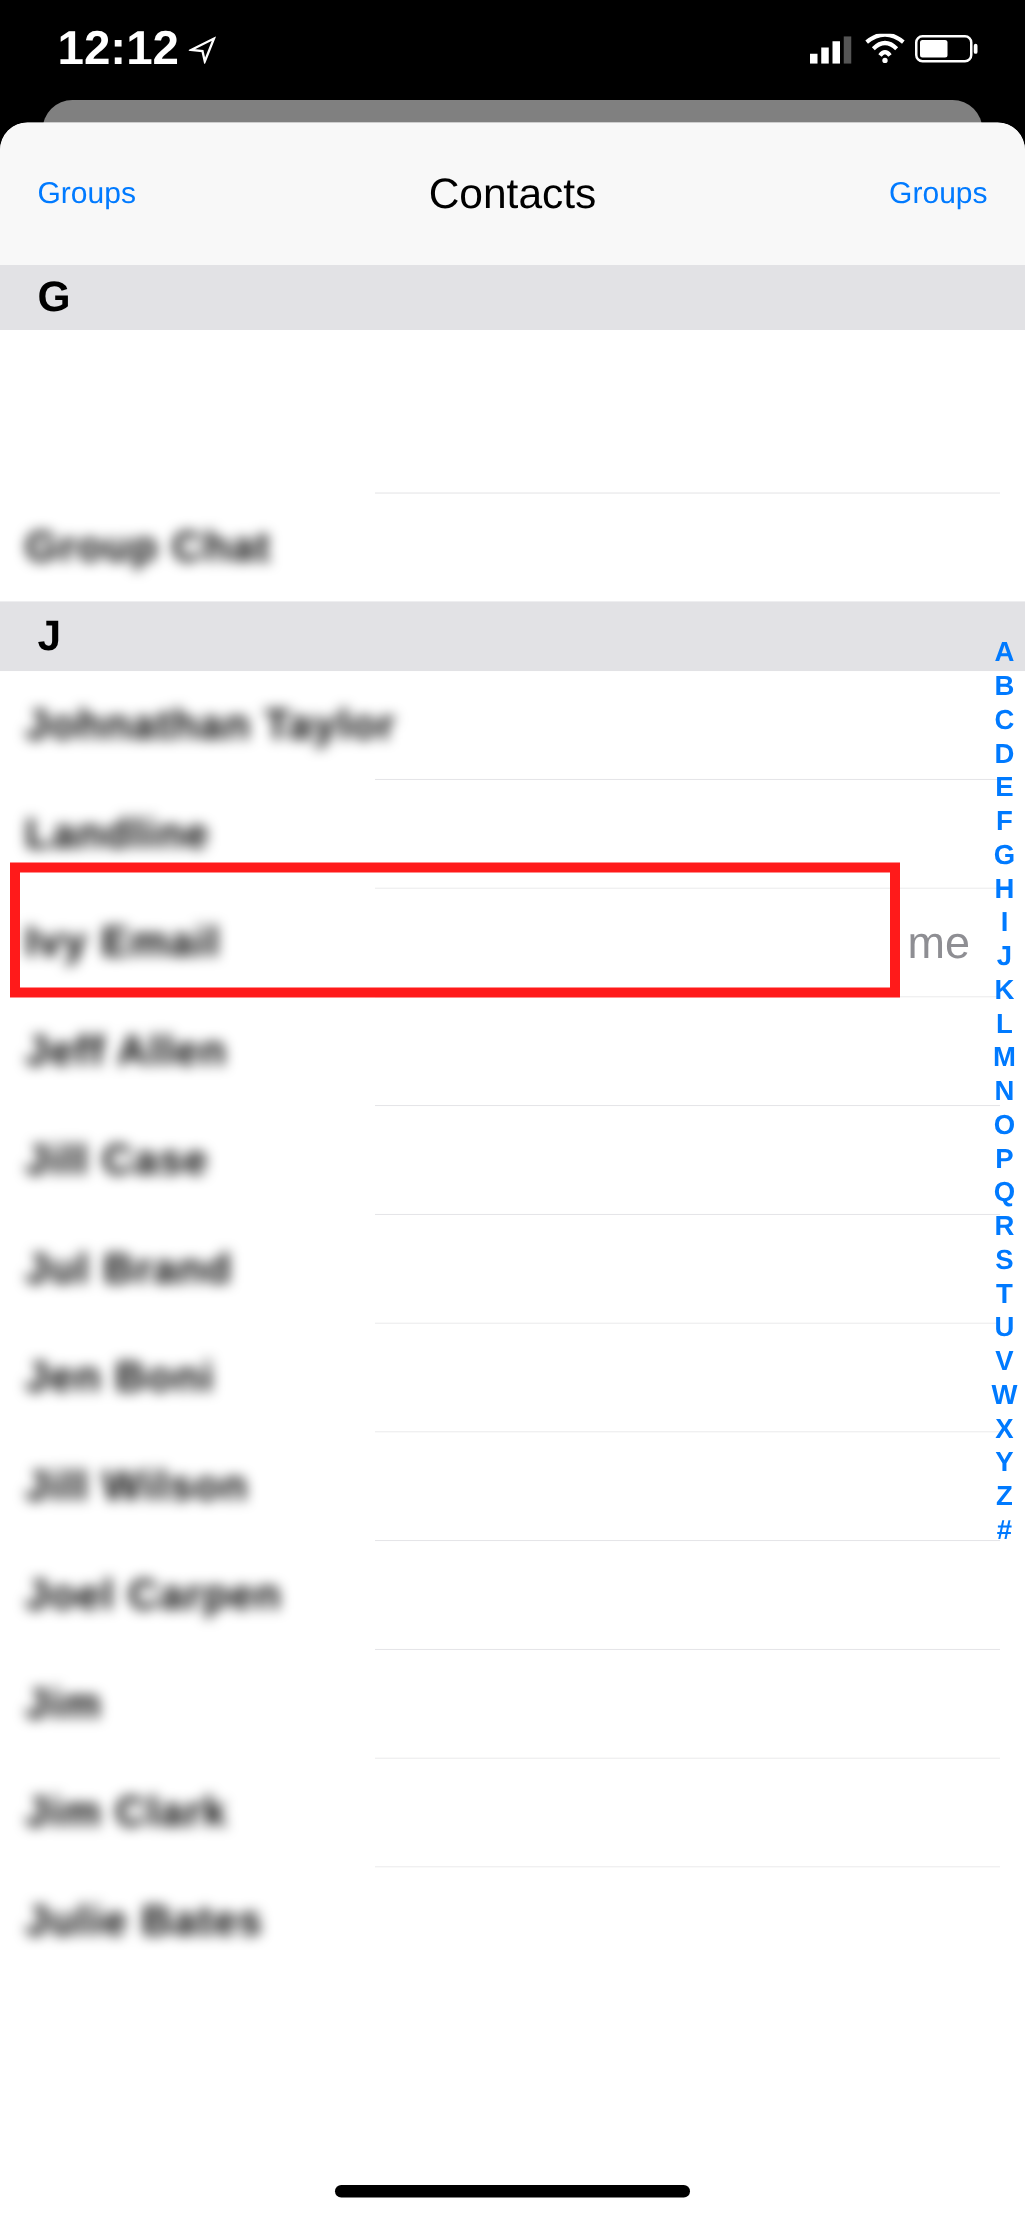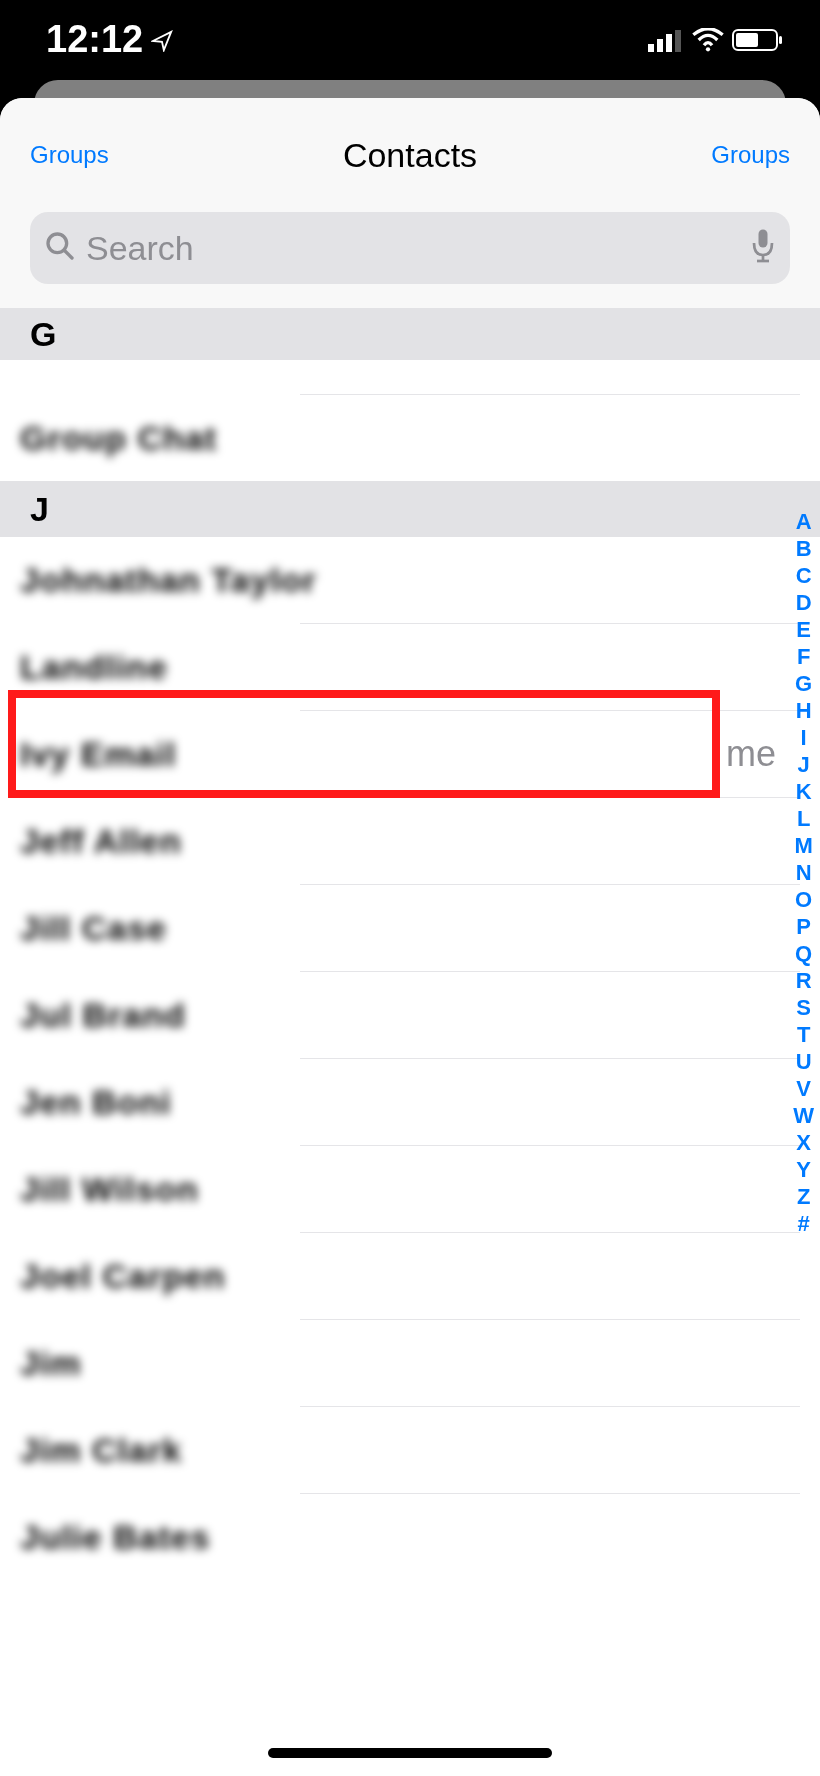--- a/index.html
+++ b/index.html
@@ -71,39 +71,20 @@
 <div class="card-stack"></div>
 
 <div class="sheet">
 
   <div class="nav">
     <div class="nav-left">Groups</div>
     <div class="nav-title">Contacts</div>
     <div class="nav-right">Groups</div>
   </div>
 
-  <div class="search-wrap">
-    <div class="search">
-      <span>
-        <svg width="32" height="32" viewBox="0 0 24 24">
-            <circle cx="10" cy="10" r="7" fill="none" stroke="#8e8e93" stroke-width="2.5"></circle>
-            <line x1="15" y1="15" x2="21" y2="21" stroke="#8e8e93" stroke-width="2.5" stroke-linecap="round"></line>
-          </svg>
-      </span>
-      <input type="text" placeholder="Search" style="">
-      <span class="mic">
-        <svg width="26" height="36" viewBox="0 0 16 24">
-            <rect x="5" y="1" width="6" height="12" rx="3" fill="#8e8e93"></rect>
-            <path d="M2 10 Q2 18 8 18 Q14 18 14 10" fill="none" stroke="#8e8e93" stroke-width="1.8"></path>
-            <line x1="8" y1="18" x2="8" y2="22" stroke="#8e8e93" stroke-width="1.8"></line>
-            <line x1="4" y1="22" x2="12" y2="22" stroke="#8e8e93" stroke-width="1.8"></line>
-          </svg>
-      </span>
-    </div>
-  </div>
 
   <div class="pinned-hdr">G</div>
 
   <div class="scroll">
     <div class="row-cut">
       <span class="blur"> </span>
     </div>
     <div class="sep"></div>
     <div class="row">
       <span class="blur">Group Chat</span>

